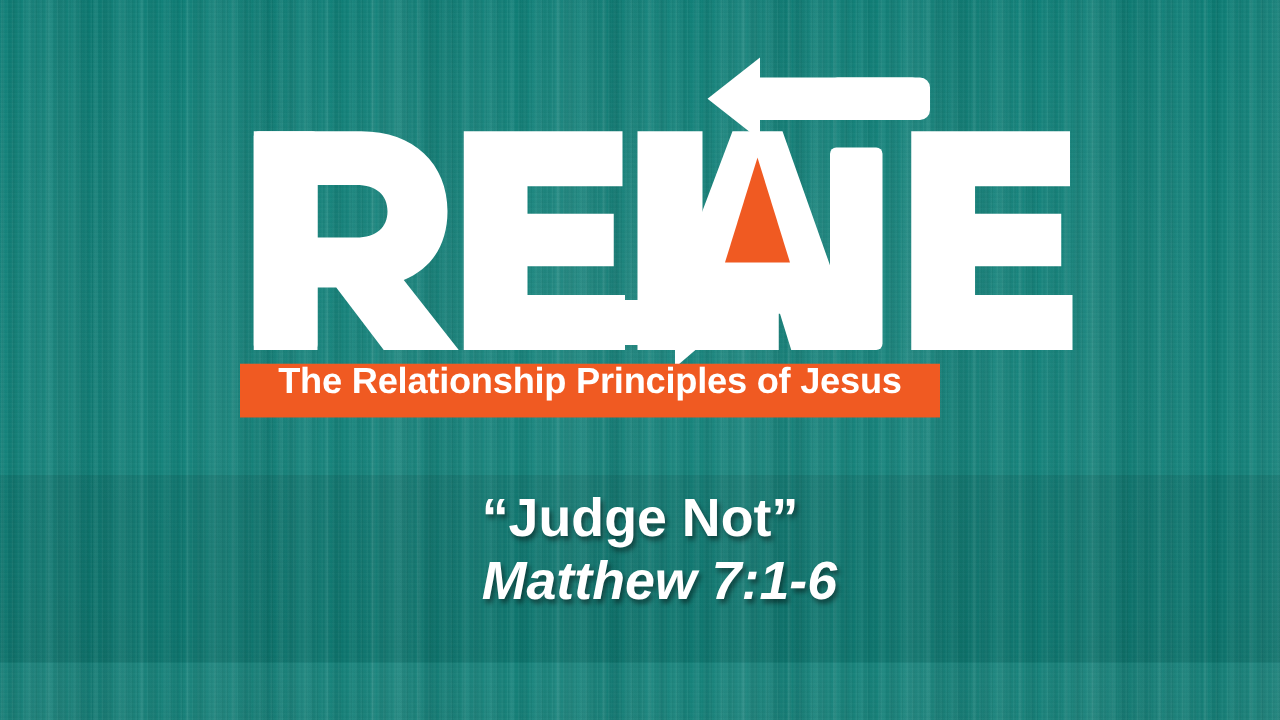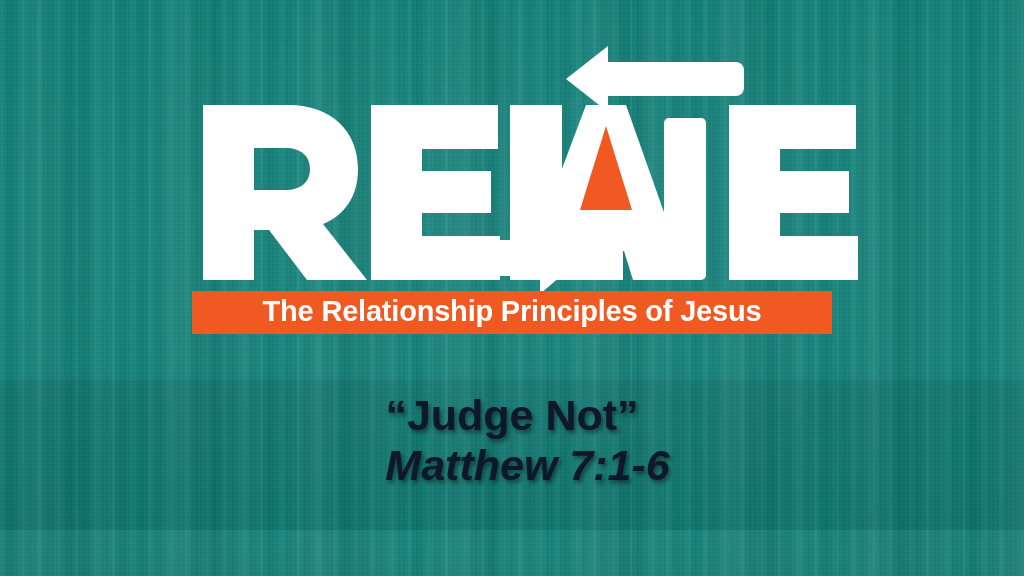--- a/index.html
+++ b/index.html
@@ -86,43 +86,43 @@
     position:absolute;
     left:0; top:0;
     width:1024px; height:340px;
   }
   #logo-svg { position:absolute; left:0; top:0; }
 
   
   #tagline-bar {
     position:absolute;
     left:192px; top:291px;
-    width:640px; height:43px;
+    width:560px; height:43px;
     background:#f05a22;
-    display:flex; align-items:center; justify-content:center;
+    display:flex; justify-content:center;
   }
   #tagline-text {
     color:#ffffff;
     font-size:29px;
     font-weight:bold;
     letter-spacing:-0.2px;
     white-space:nowrap;
     line-height:1;
     padding-bottom:2px;
   }
 
   
   #subtitle-block {
     position:absolute;
     left:0; top:392px;
     width:1024px;
     text-align:center;
   }
   .sub-line {
-    color:#0f172a;
+    color:#ffffff;
     white-space:nowrap;
     line-height:1.08;
     text-shadow:2px 3px 4px rgba(0,0,0,0.45);
   }
   #sermon-title {
     font-size:43px;
     font-weight:bold;
     letter-spacing:0px;
   }
   #scripture-ref {

